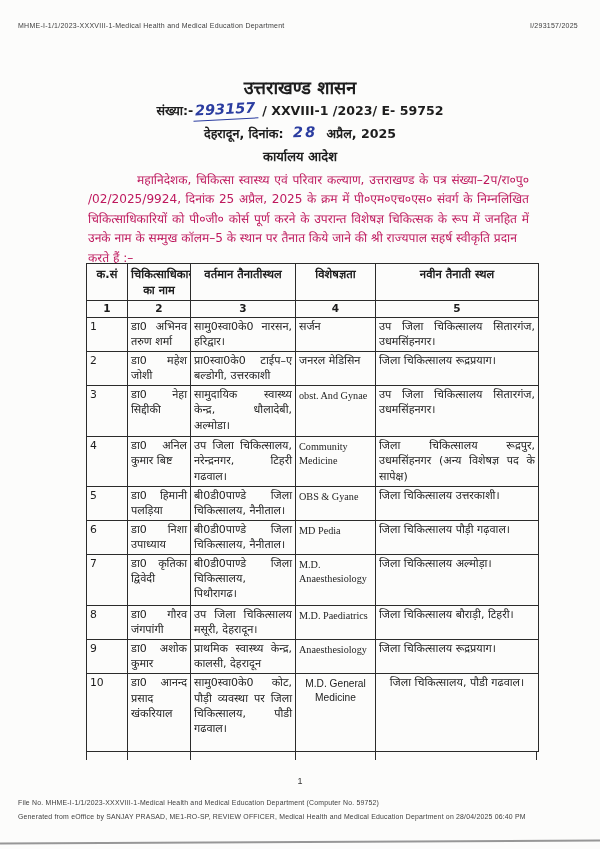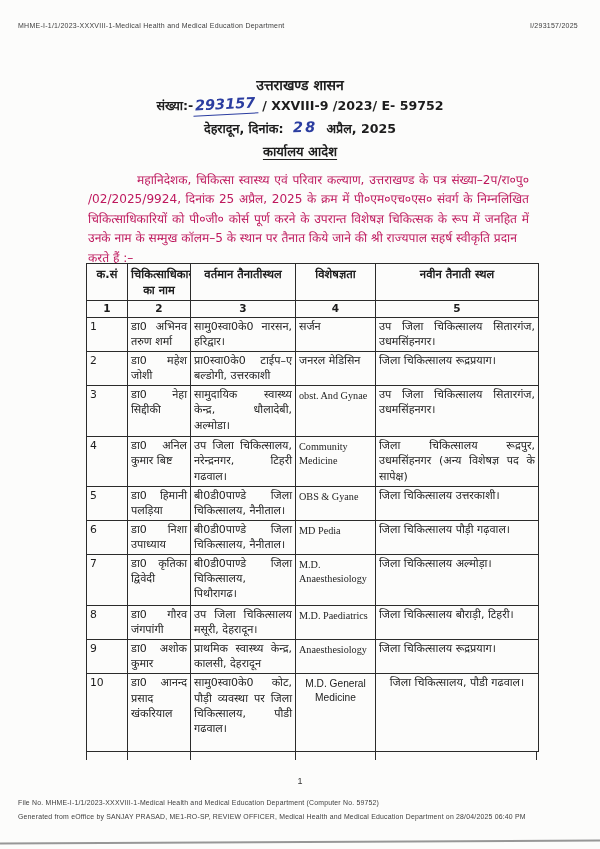--- a/index.html
+++ b/index.html
@@ -5,25 +5,25 @@
   html,body{margin:0;padding:0;}
   body{width:600px;height:849px;background:#e9e9e7;font-family:"DejaVu Sans",sans-serif;}
   .page{position:relative;width:600px;height:849px;background:#fcfcfb;color:#222;overflow:hidden;}
 
   
   .top-refs{position:absolute;top:22px;left:18px;right:22px;display:flex;justify-content:space-between;
             font-family:"Liberation Sans",sans-serif;font-size:7px;color:#3d3d3d;letter-spacing:.25px;}
 
   
   .title{position:absolute;top:75px;left:0;right:0;text-align:center;font-weight:bold;color:#1d1d1d;}
-  .t1{font-size:14px;}
+  .t1{font-size:18px;}
   .t2{font-size:12.6px;margin-top:3px;}
   .t3{font-size:12.6px;margin-top:3px;}
   .t4{font-size:12.6px;margin-top:4px;}
-  .t5{display:inline-block;font-size:13px;margin-top:5px;text-decoration:underline;text-underline-offset:2.5px;}
+  .t5{display:inline-block;font-size:13px;margin-top:5px;text-underline-offset:2.5px;}
   .hand{display:inline-block;color:#2b3da0;font-style:italic;font-weight:600;font-size:14.5px;
         transform:rotate(-3deg);border-bottom:1.5px solid #2b3da0;line-height:1;padding:0 2px 2px;position:relative;top:-1px;}
   .hand.date{border-bottom:none;transform:rotate(-1deg);letter-spacing:2px;margin:0 3px;}
 
   
   .para{position:absolute;top:171px;left:88px;width:441px;font-size:12.1px;line-height:19.4px;
         text-align:justify;color:#be185d;}
   .para .main{text-indent:49px;}
   .para .tail{margin-top:0;}
 
@@ -61,21 +61,21 @@
 
   <div class="top-refs">
     <span>MHME-I-1/1/2023-XXXVIII-1-Medical Health and Medical Education Department</span>
     <span>I/293157/2025</span>
   </div>
 
   <div class="title">
     <div class="t1">उत्तराखण्ड शासन</div>
     <div class="t3">
       <span>संख्या:-</span><span class="hand">293157</span>
-      <span>/ XXVIII-9 /2023/ E- 59752</span>
+      <span>/ XXVIII-1 /2023/ E- 59752</span>
     </div>
     <div class="t4">
       <span>देहरादून, दिनांक:</span>
       <span class="hand date">28</span>
       <span>अप्रैल, 2025</span>
     </div>
     <div><span class="t5">कार्यालय आदेश</span></div>
   </div>
 
   <div class="para">

